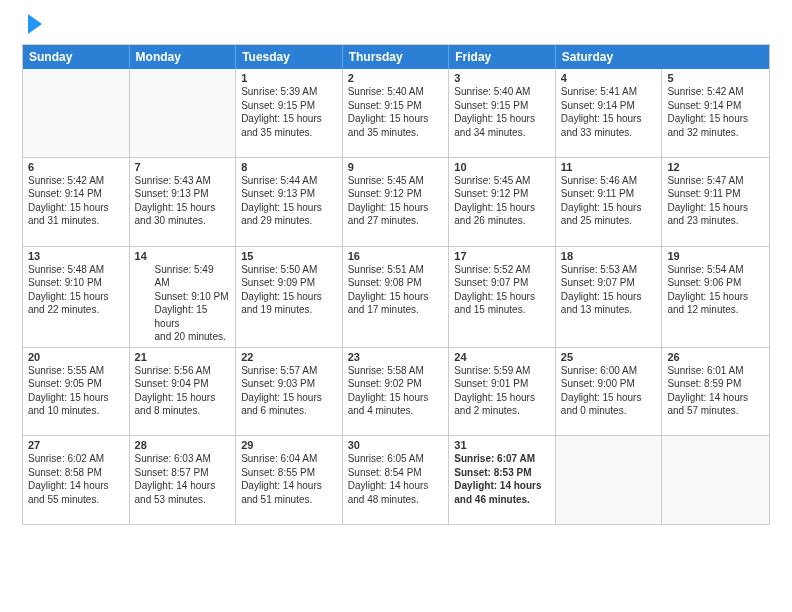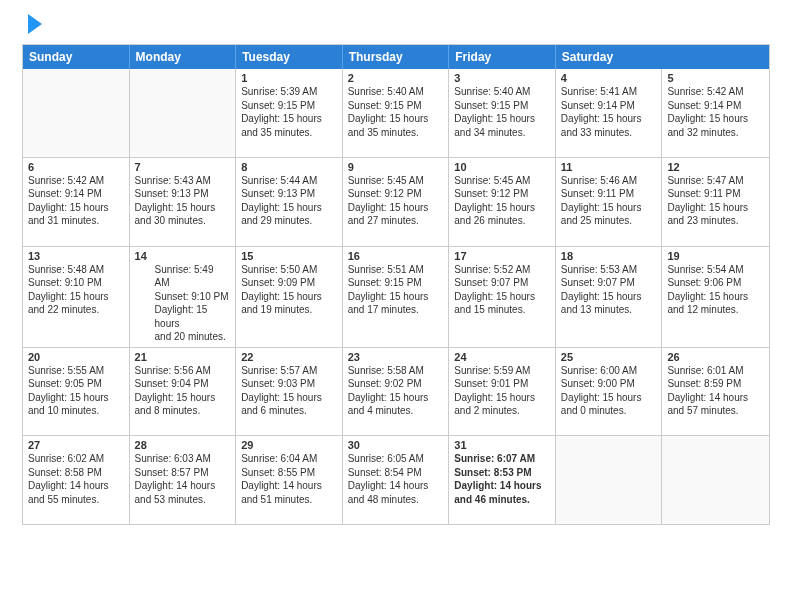--- a/index.html
+++ b/index.html
@@ -256,21 +256,21 @@
           <div class="cal-cell">
             <div class="day-num">15</div>
             <div class="cell-text" style="white-space: pre-line;">Sunrise: 5:50 AM
 Sunset: 9:09 PM
 Daylight: 15 hours
 and 19 minutes.</div>
           </div>
           <div class="cal-cell">
             <div class="day-num">16</div>
             <div class="cell-text" style="white-space: pre-line;">Sunrise: 5:51 AM
-Sunset: 9:15 PM
+Sunset: 9:08 PM
 Daylight: 15 hours
 and 17 minutes.</div>
           </div>
           <div class="cal-cell">
             <div class="day-num">17</div>
             <div class="cell-text" style="white-space: pre-line;">Sunrise: 5:52 AM
 Sunset: 9:07 PM
 Daylight: 15 hours
 and 15 minutes.</div>
           </div>

